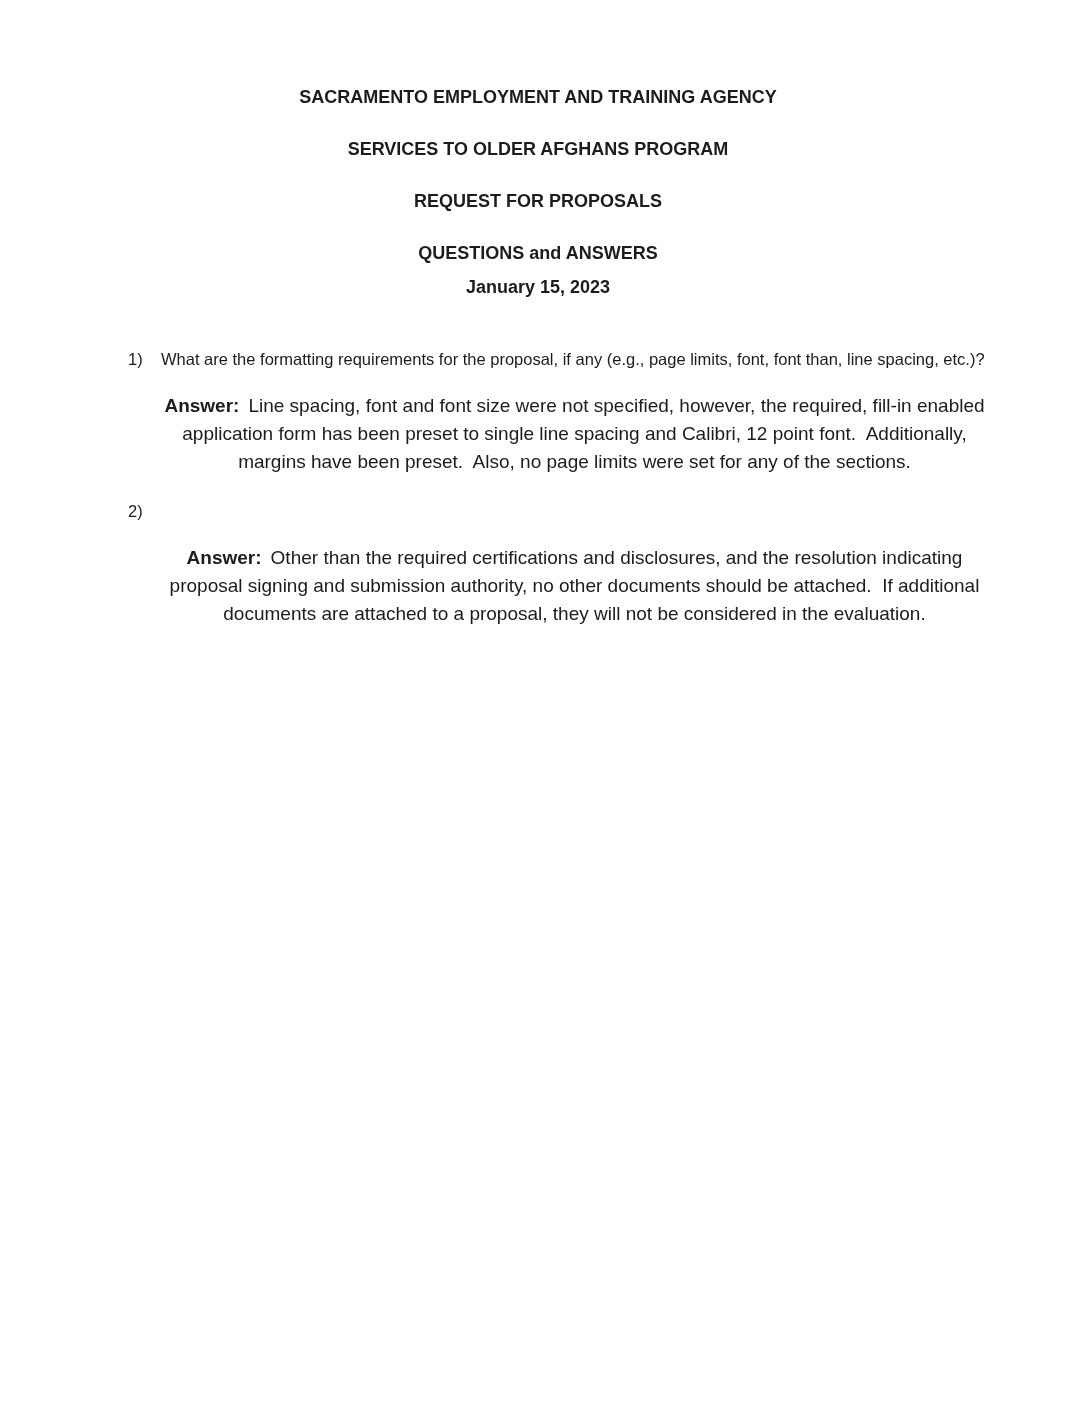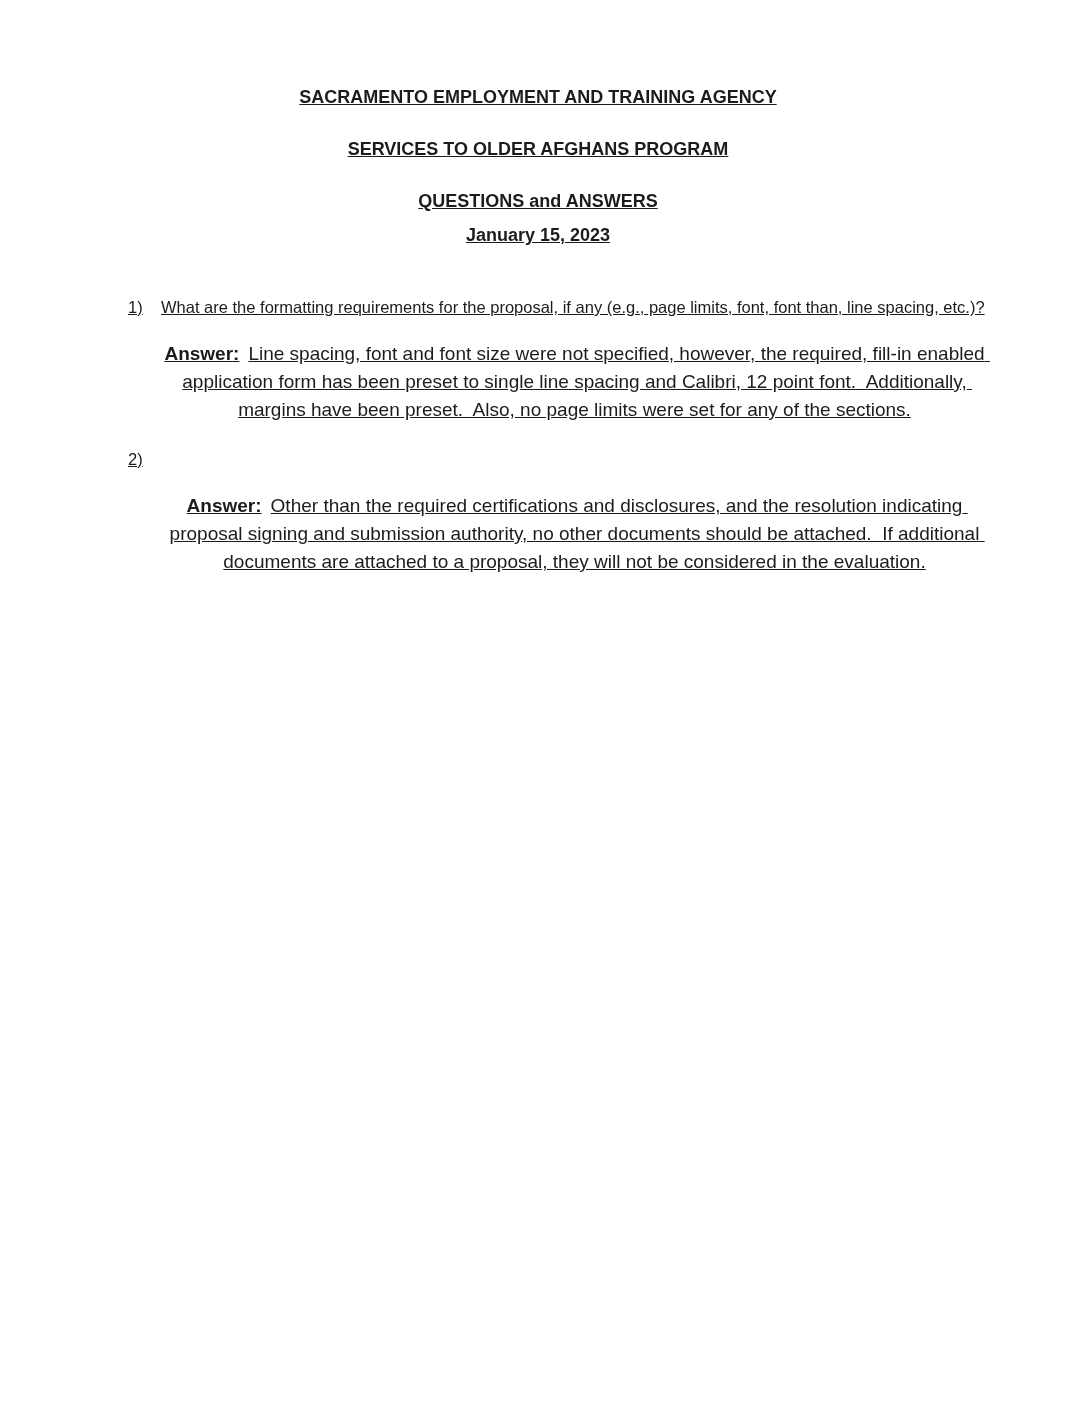--- a/index.html
+++ b/index.html
@@ -13,21 +13,20 @@
     font-family: "Liberation Sans", sans-serif;
     color: #1c1c1c;
     overflow: hidden;
   }
   .page {
     box-sizing: border-box;
     width: 1088px;
     height: 1408px;
     padding: 84px 100px 0 128px;
     background: #ffffff;
-    text-decoration: underline;
   }
   
   .title-block {
     width: 820px;
   }
   .title-line {
     margin: 0 0 26px 0;
     text-align: center;
     font-weight: bold;
     font-size: 18px;
@@ -74,20 +73,21 @@
   }
 </style>
 </head>
 <body>
 
 <div class="page">
 
   <div class="title-block">
     <p class="title-line">SACRAMENTO EMPLOYMENT AND TRAINING AGENCY</p>
     <p class="title-line">SERVICES TO OLDER AFGHANS PROGRAM</p>
+    <p class="title-line">REQUEST FOR PROPOSALS</p>
     <p class="title-line tight">QUESTIONS and ANSWERS</p>
     <p class="title-line tight">January 15, 2023</p>
   </div>
 
   <div class="qa-list">
 
     <div class="qa-item">
       <div class="question-row">
         <span class="q-num">1)</span>
         <span class="q-text">What are the formatting requirements for the proposal, if any (e.g., page limits, font, font than, line spacing, etc.)?</span>

